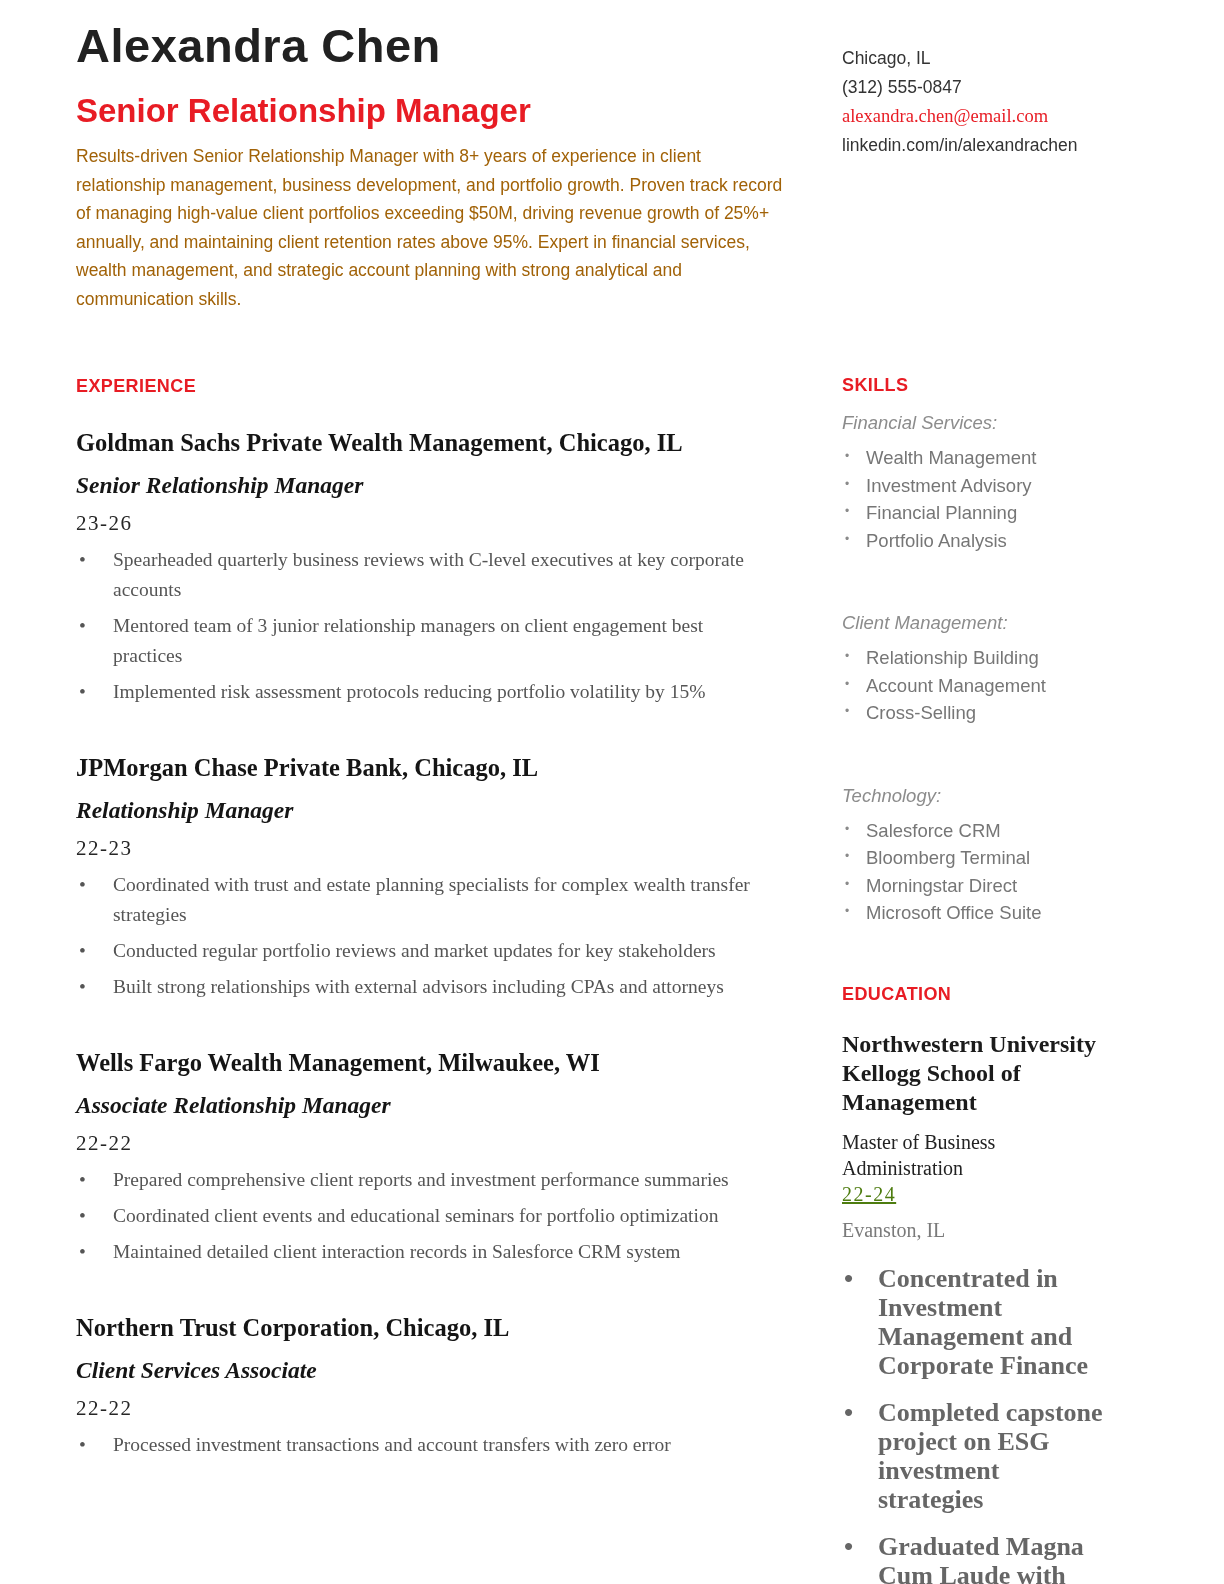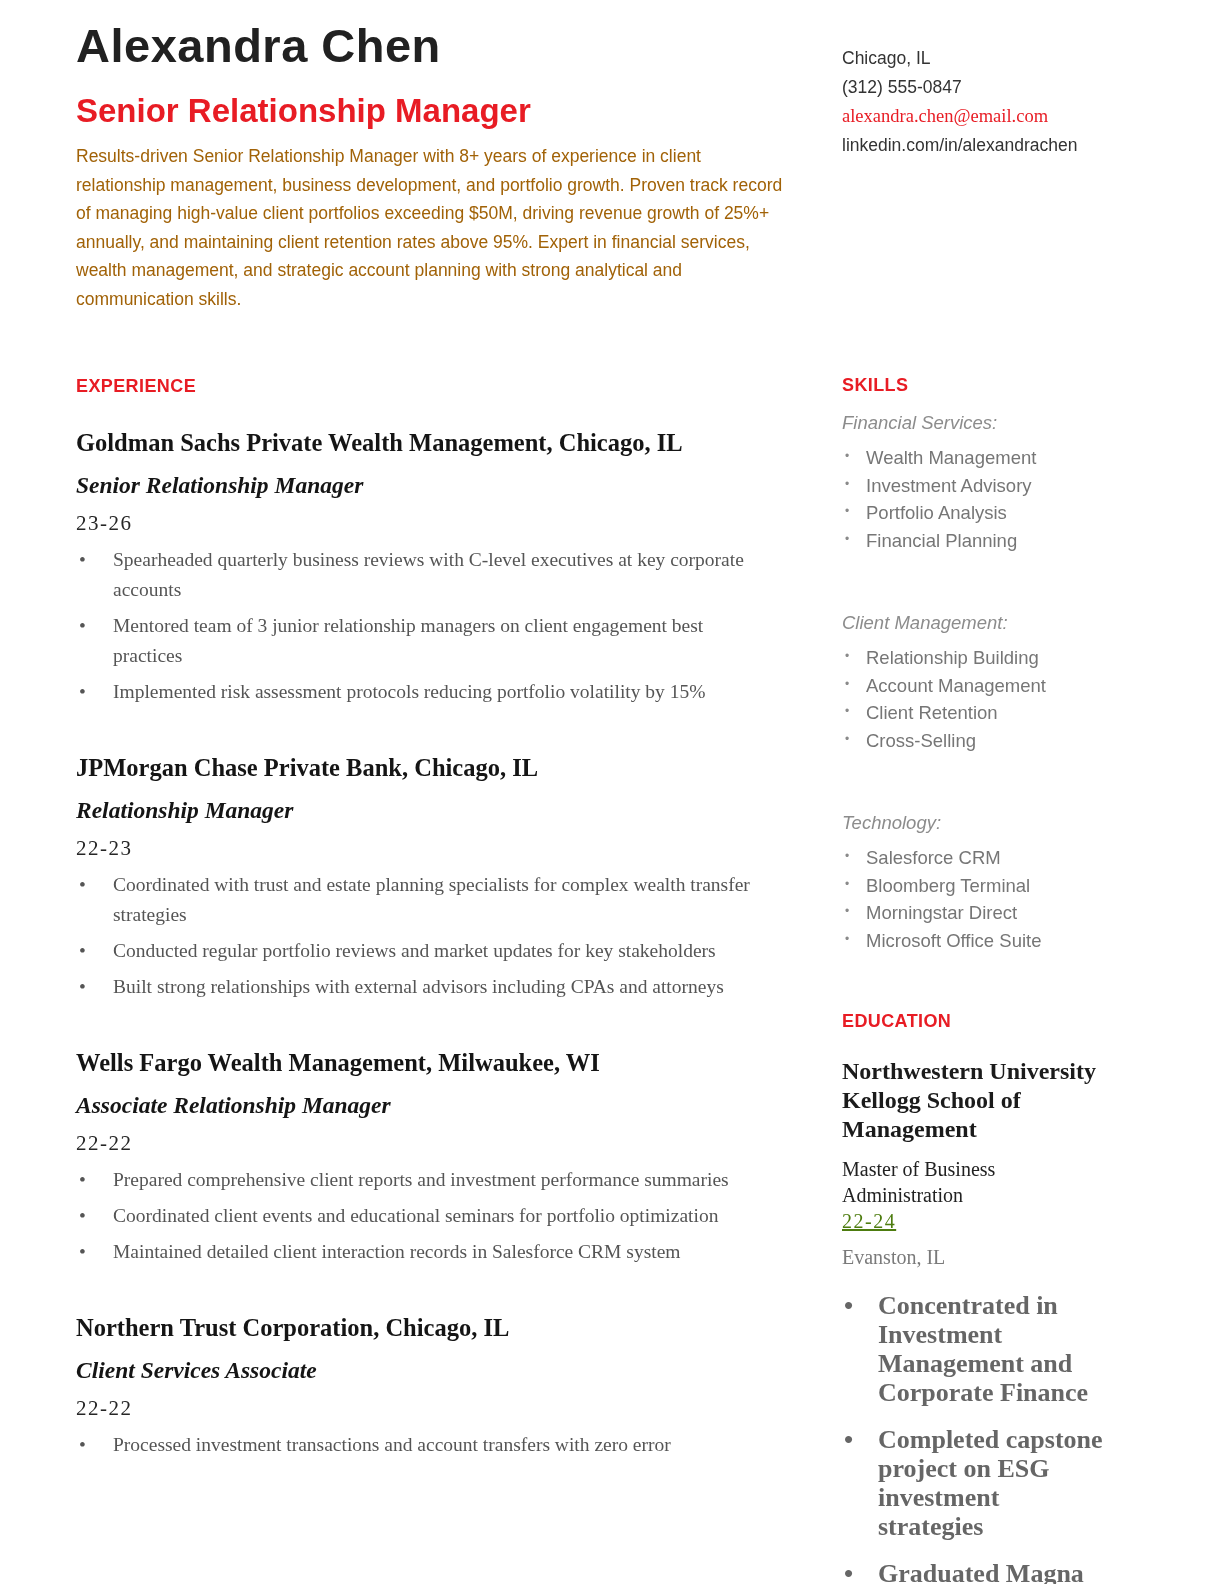--- a/index.html
+++ b/index.html
@@ -255,31 +255,30 @@
         <div>linkedin.com/in/alexandrachen</div>
       </div>
 
       <h3 class="sec-heading skills-heading">SKILLS</h3>
       <div id="skills">
   <div class="skill-group">
     <div class="skill-category">Financial Services:</div>
     <ul class="skill-items">
               <li>Wealth Management</li>
               <li>Investment Advisory</li>
+              <li>Financial Planning</li>
               <li>Portfolio Analysis</li>
-              <li>Financial Planning</li>
             </ul>
   </div>
 
   <div class="skill-group">
     <div class="skill-category">Client Management:</div>
     <ul class="skill-items">
               <li>Relationship Building</li>
               <li>Account Management</li>
-              <li>Client Retention</li>
               <li>Cross-Selling</li>
             </ul>
   </div>
 
   <div class="skill-group">
     <div class="skill-category">Technology:</div>
     <ul class="skill-items">
               <li>Salesforce CRM</li>
               <li>Bloomberg Terminal</li>
               <li>Morningstar Direct</li>

